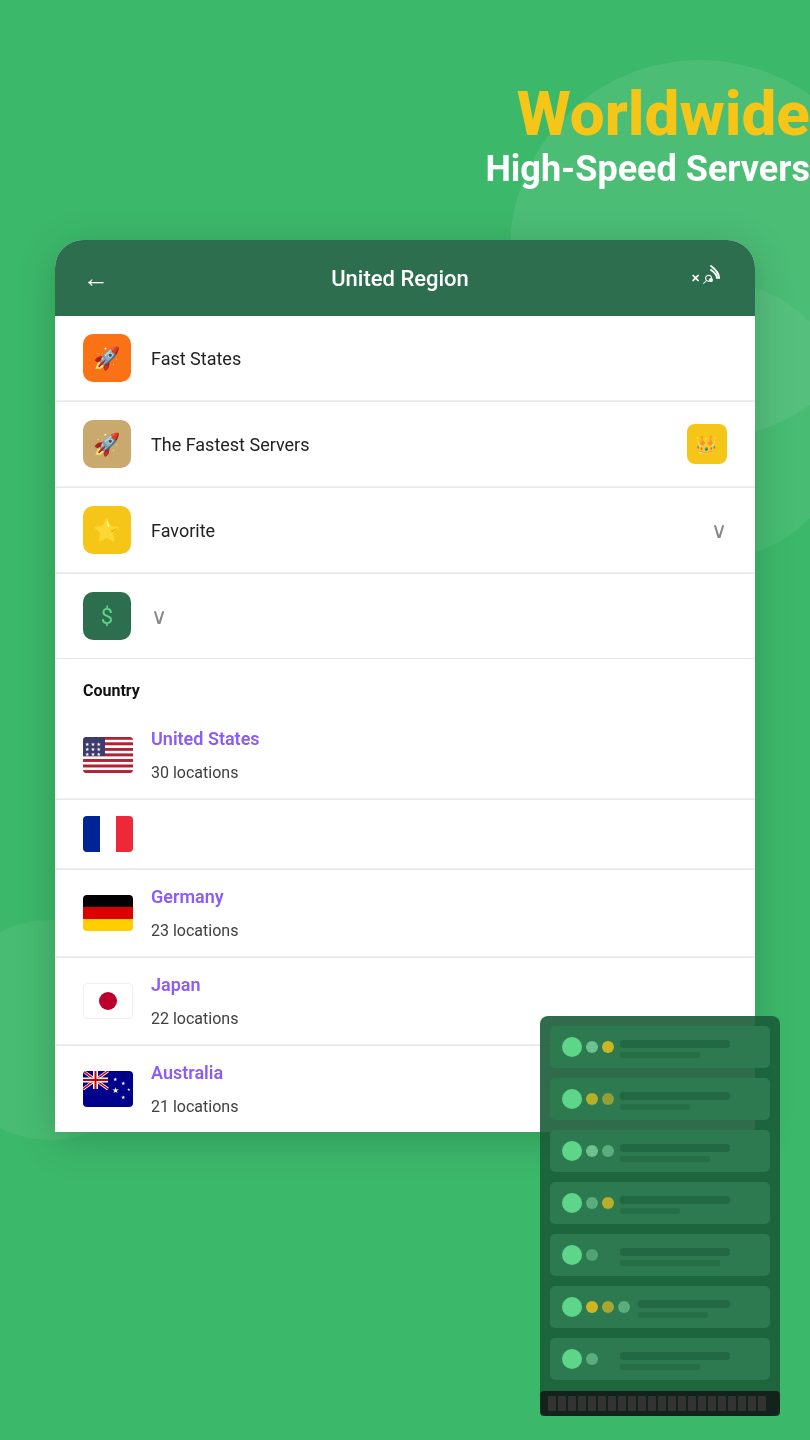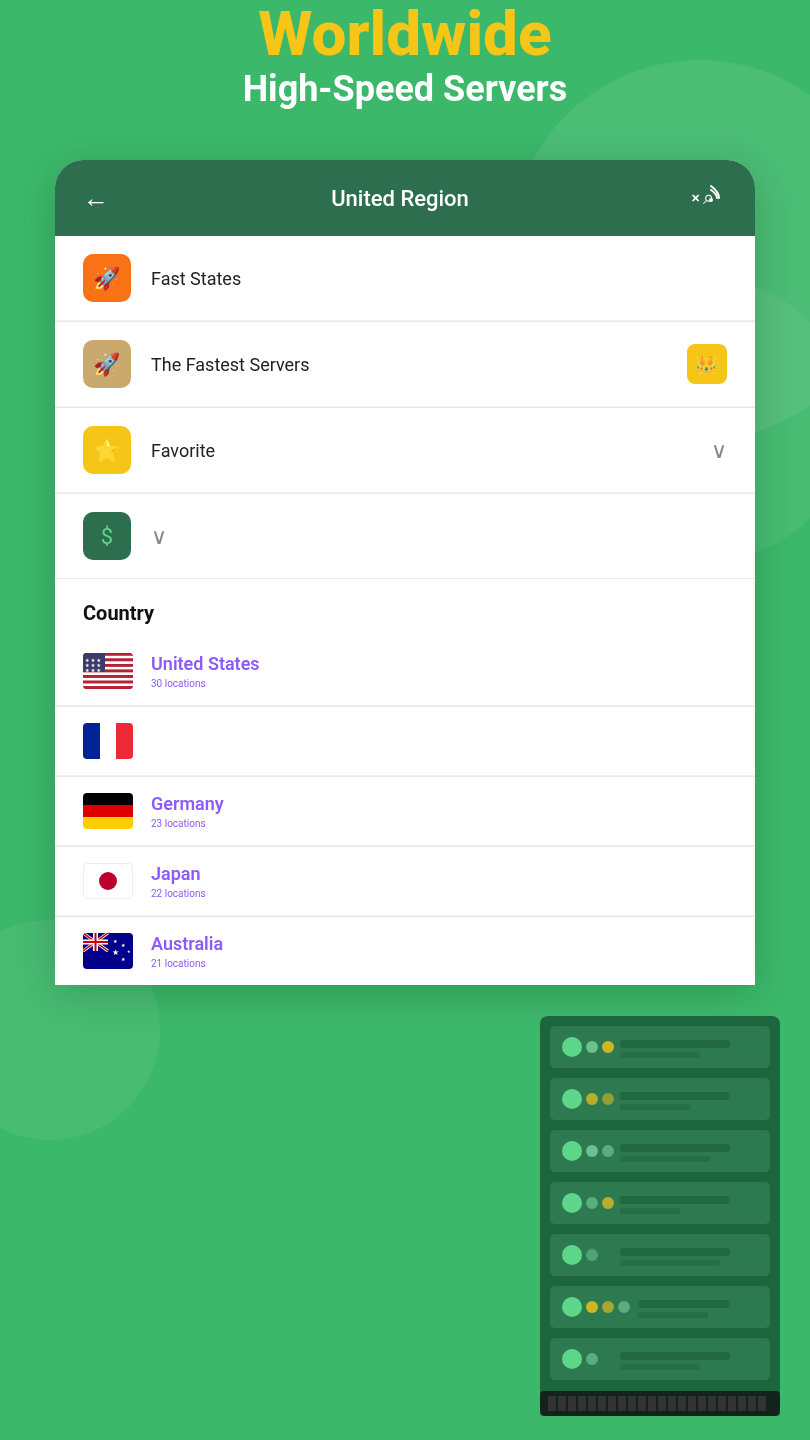--- a/index.html
+++ b/index.html
@@ -38,21 +38,22 @@
       border-radius: 50%;
       background: rgba(255,255,255,0.06);
       bottom: 300px;
       left: -60px;
     }
 
     
     .hero {
       position: relative;
       z-index: 1;
-      text-align: center;
+      text-align: right;
+      padding-top: 80px;
     }
     .hero-title {
       font-size: 62px;
       font-weight: 800;
       color: #f5c518;
       line-height: 1.1;
     }
     .hero-subtitle {
       font-size: 36px;
       font-weight: 700;
@@ -150,21 +151,21 @@
       background: #e8e8e8;
       margin: 0 0;
     }
 
     
     .country-section {
       background: #fff;
     }
     .country-header {
       padding: 22px 28px 12px 28px;
-      font-size: 20px;
+      font-size: 16px;
       font-weight: 700;
       color: #111;
     }
     .country-item {
       display: flex;
       align-items: center;
       padding: 16px 28px;
       border-bottom: 1px solid #f0f0f0;
       cursor: pointer;
     }
@@ -173,23 +174,23 @@
     }
     .country-info {
       flex: 1;
     }
     .country-name {
       font-size: 18px;
       font-weight: 600;
       color: #8b5cf6;
     }
     .country-locations {
-      font-size: 10px;
-      color: #8b5cf6;
-      margin-top: 4px;
+      font-size: 16px;
+      color: #404040;
+      margin-top: 14px;
     }
 
     .us-flag-svg {
       width: 50px;
       height: 36px;
       border-radius: 4px;
       overflow: hidden;
       margin-right: 18px;
       flex-shrink: 0;
     }

